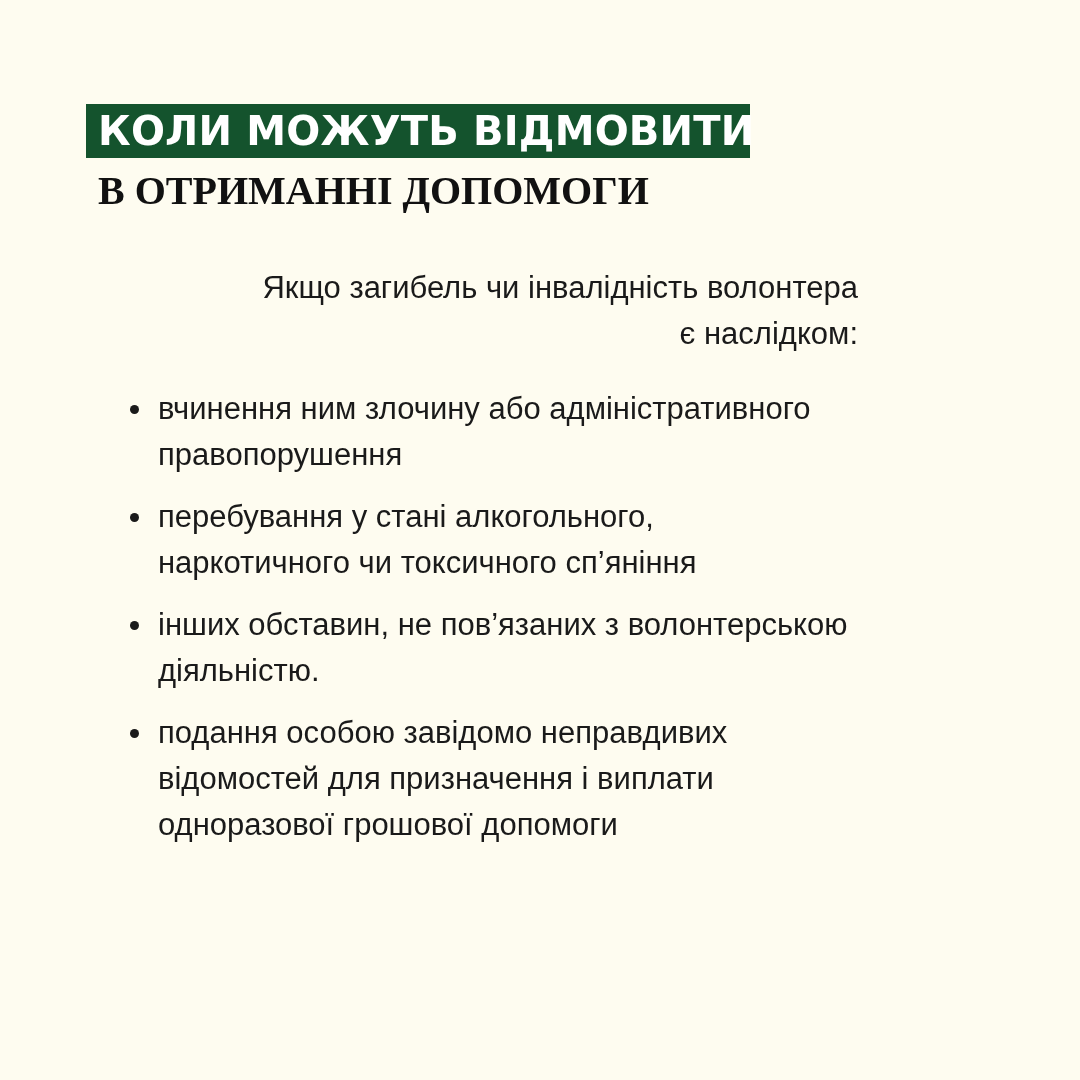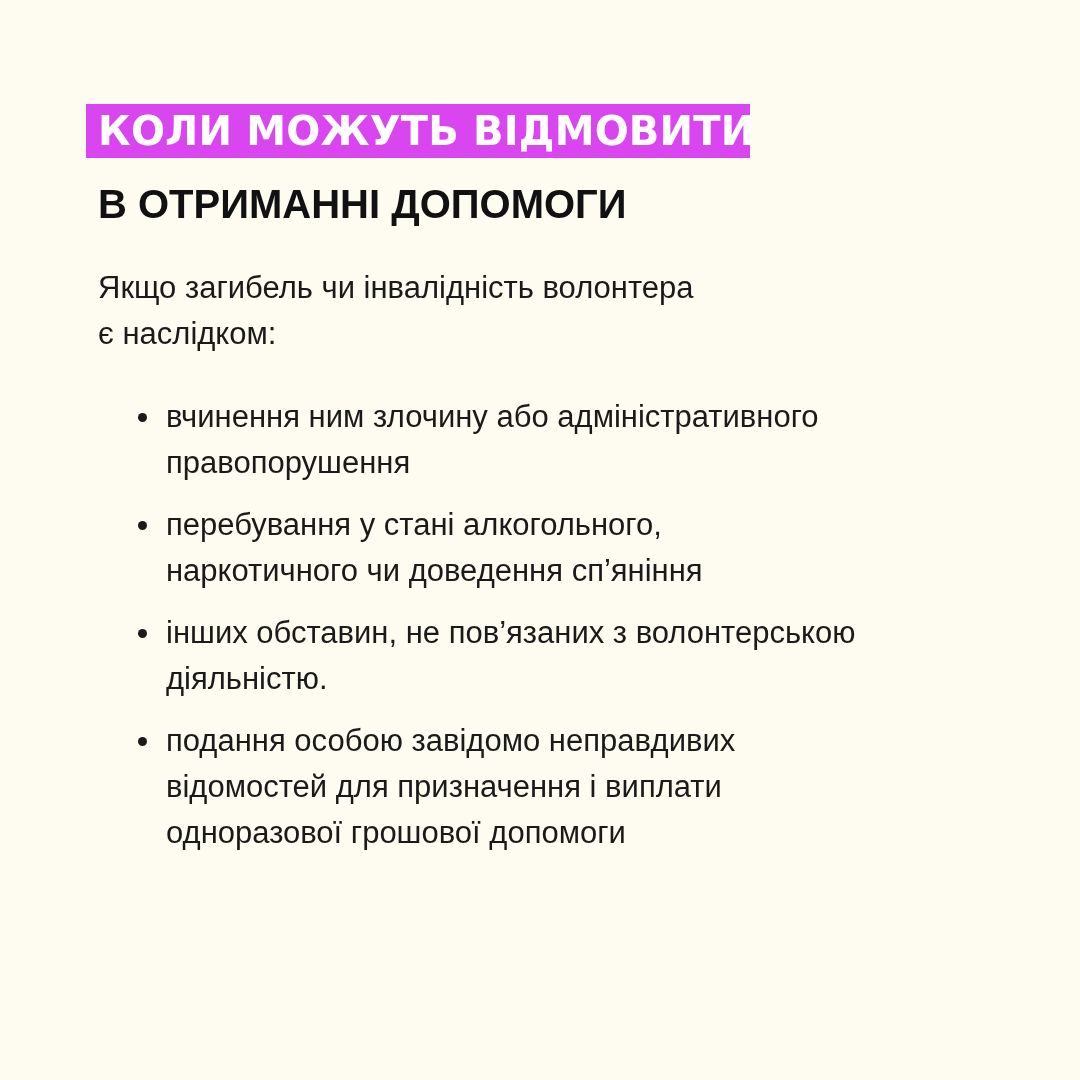--- a/index.html
+++ b/index.html
@@ -9,54 +9,55 @@
       position: relative;
       overflow: hidden;
       font-family: "Liberation Sans", sans-serif;
       color: #111111;
     }
     .title-line1 {
       position: absolute;
       left: 86px; top: 104px;
       height: 54px;
       width: 664px;
-      background: #d946ef;
+      background: #14532d;
       color: #ffffff;
       font-family: "DejaVu Sans", sans-serif;
       font-weight: bold;
       font-size: 40px;
       line-height: 54px;
       padding-left: 12px;
       box-sizing: border-box;
       letter-spacing: 0.2px;
       white-space: nowrap;
     }
     .title-line2 {
       position: absolute;
-      left: 98px; top: 177px;
-      font-family: Liberation Sans, sans-serif;
+      left: 98px; top: 164px;
+      font-family: Liberation Serif, serif;
       font-weight: bold;
       font-size: 40px;
       line-height: 54px;
       color: #111111;
       white-space: nowrap;
     }
     .intro {
       position: absolute;
       left: 98px; top: 265px;
       width: 760px;
       font-size: 31px;
       line-height: 46px;
       color: #1a1a1a;
+      text-align: right;
     }
     .list {
       position: absolute;
       left: 130px; top: 386px;
       width: 860px;
-      margin: 8px; padding: 0;
+      margin: 0; padding: 0;
       list-style: none;
     }
     .list-item {
       position: relative;
       padding-left: 28px;
       font-size: 31px;
       line-height: 46px;
       color: #1a1a1a;
       margin-bottom: 16px;
     }
@@ -80,21 +81,21 @@
 
 <ul class="list">
   <li class="list-item">
     <span class="bullet"></span>
     <span class="item-text">вчинення ним злочину або адміністративного
 правопорушення</span>
   </li>
   <li class="list-item">
     <span class="bullet"></span>
     <span class="item-text">перебування у стані алкогольного,
-наркотичного чи доведення сп’яніння</span>
+наркотичного чи токсичного сп’яніння</span>
   </li>
   <li class="list-item">
     <span class="bullet"></span>
     <span class="item-text">інших обставин, не пов’язаних з волонтерською
 діяльністю.</span>
   </li>
   <li class="list-item">
     <span class="bullet"></span>
     <span class="item-text">подання особою завідомо неправдивих
 відомостей для призначення і виплати

